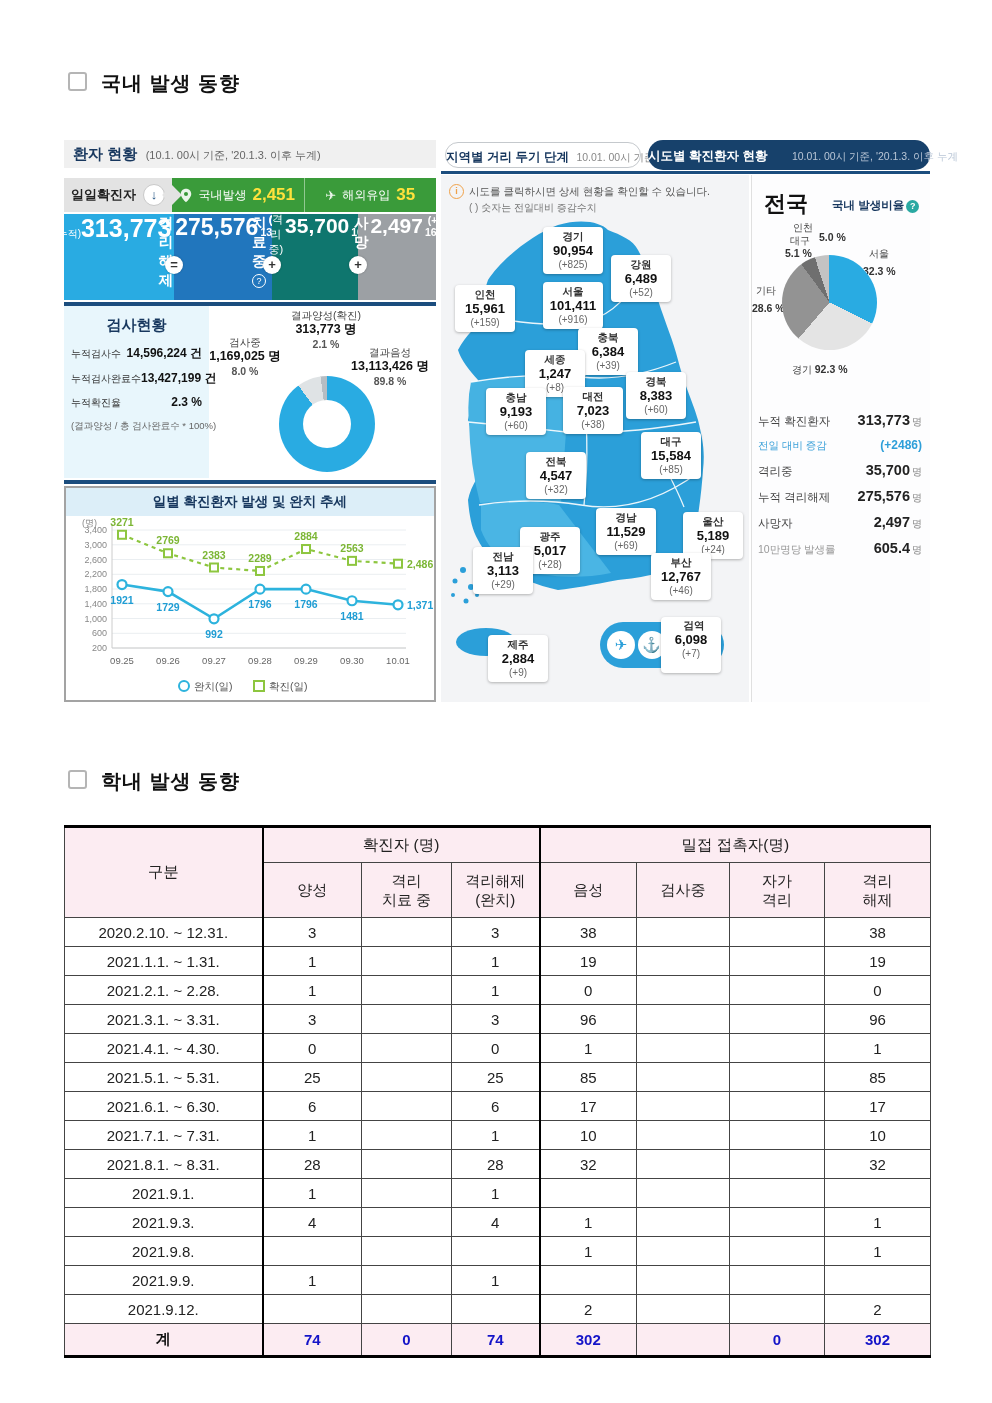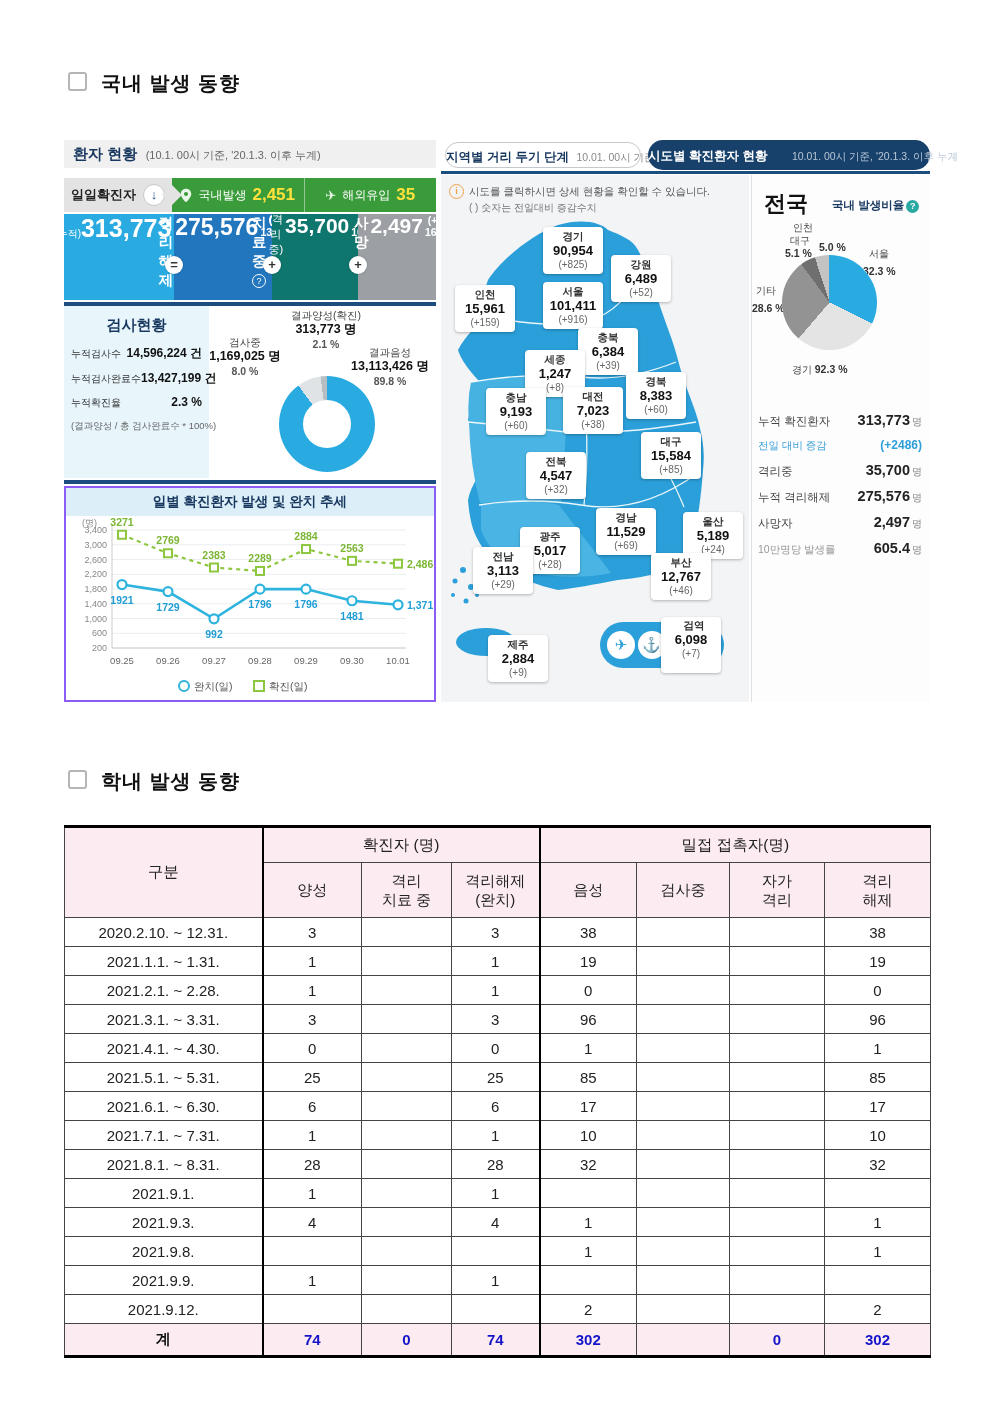--- a/index.html
+++ b/index.html
@@ -44,21 +44,21 @@
   .t-row .l{font-size:10px;color:#333;}
   .t-row .v{font-size:12px;font-weight:bold;color:#111;}
   .t-note{font-size:9.5px;color:#666;margin-top:10px;white-space:nowrap;}
   .t-donut-area{position:absolute;left:145px;top:0;right:0;bottom:0;}
   .dn-lbl{position:absolute;text-align:center;line-height:1.25;}
   .dn-lbl .a{font-size:10.5px;color:#444;}
   .dn-lbl .b{font-size:12.5px;font-weight:bold;color:#111;}
   .dn-lbl .c{font-size:10.5px;font-weight:bold;color:#555;}
   .donut{position:absolute;left:70px;top:70px;width:96px;height:96px;border-radius:50%;}
   .donut::after{content:"";position:absolute;left:25%;top:25%;width:50%;height:50%;background:#fff;border-radius:50%;}
-  .lp-chart{position:absolute;top:346px;left:0;width:368px;height:212px;border:2px solid #8b5cf6;box-sizing:content-box;}
+  .lp-chart{position:absolute;top:346px;left:0;width:368px;height:212px;border:2px solid #a3a3a3;box-sizing:content-box;}
   .ch-title{height:28px;line-height:28px;text-align:center;background:#dceef8;font-size:13.5px;font-weight:bold;color:#17375e;}
   .tk{font-size:9px;fill:#888;}
   .xl{font-size:9.5px;fill:#666;}
   .dl{font-size:10.5px;font-weight:bold;}
   .lg{font-size:10.5px;fill:#555;}
   
   .tabs{position:absolute;left:377px;top:0;width:489px;height:30px;}
   .tab1{position:absolute;left:4px;top:2px;width:196px;height:26px;background:#fff;border:1px solid #c5c9cd;border-radius:14px;text-align:center;line-height:26px;white-space:nowrap;box-sizing:border-box;}
   .tab1 .a{font-size:12.5px;font-weight:bold;color:#17375e;}
   .tab1 .b{font-size:10.5px;color:#888;margin-left:3px;}
@@ -420,21 +420,21 @@
       </div>
     </div>
   </div>
 
   <div class="rpanel">
     <div class="r-title">전국</div>
     <div class="r-ratio">
       <span>국내 발생비율</span><span class="r-help">?</span>
     </div>
     <div class="p-lbl" style="left:41px;top:47px;"><span>인천</span></div>
-    <div class="p-lbl" style="left:67px;top:66px;"><b>5.0 %</b></div>
+    <div class="p-lbl" style="left:67px;top:56px;"><b>5.0 %</b></div>
     <div class="p-lbl" style="left:38px;top:60px;"><span>대구</span></div>
     <div class="p-lbl" style="left:33px;top:72px;"><b>5.1 %</b></div>
     <div class="p-lbl" style="left:117px;top:73px;"><span>서울</span></div>
     <div class="p-lbl" style="left:111px;top:90px;"><b>32.3 %</b></div>
     <div class="p-lbl" style="left:4px;top:110px;"><span>기타</span></div>
     <div class="p-lbl" style="left:0px;top:127px;"><b>28.6 %</b></div>
     <div class="p-lbl" style="left:40px;top:188px;"><span>경기</span> <b>92.3 %</b></div>
     <div class="pie" style="background: conic-gradient(rgb(41, 171, 226) 0%, rgb(41, 171, 226) 32.3%, rgb(228, 228, 228) 32.3%, rgb(228, 228, 228) 61.3%, rgb(147, 147, 147) 61.3%, rgb(147, 147, 147) 89.9%, rgb(111, 111, 111) 89.9%, rgb(111, 111, 111) 95%, rgb(195, 195, 195) 95%, rgb(195, 195, 195) 100%);"></div>
 
     <div class="r-stats">

